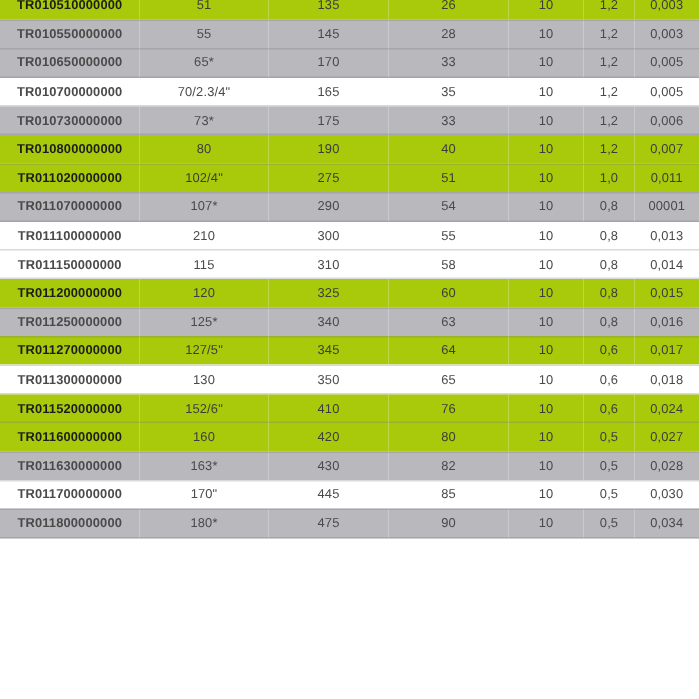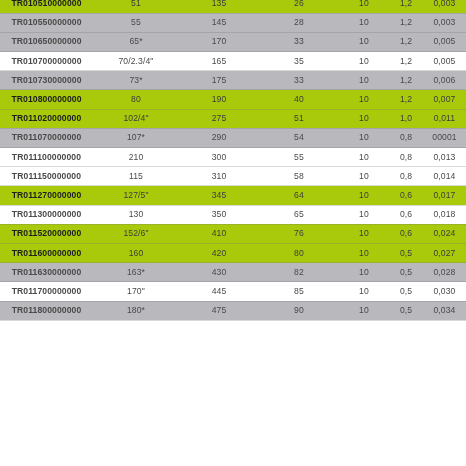--- a/index.html
+++ b/index.html
@@ -211,20 +211,40 @@
             <td class="code">TR011150000000</td>
             <td>115</td>
             <td>310</td>
             <td>58</td>
             <td>10</td>
             <td class="bar">0,8</td>
             <td class="kg">0,014</td>
             <td class="tail">&nbsp;</td>
           </tr>
           <tr class="band-green">
+            <td class="code">TR011200000000</td>
+            <td>120</td>
+            <td>325</td>
+            <td>60</td>
+            <td>10</td>
+            <td class="bar">0,8</td>
+            <td class="kg">0,015</td>
+            <td class="tail">&nbsp;</td>
+          </tr>
+          <tr class="band-gray">
+            <td class="code">TR011250000000</td>
+            <td>125*</td>
+            <td>340</td>
+            <td>63</td>
+            <td>10</td>
+            <td class="bar">0,8</td>
+            <td class="kg">0,016</td>
+            <td class="tail">&nbsp;</td>
+          </tr>
+          <tr class="band-green">
             <td class="code">TR011270000000</td>
             <td>127/5"</td>
             <td>345</td>
             <td>64</td>
             <td>10</td>
             <td class="bar">0,6</td>
             <td class="kg">0,017</td>
             <td class="tail">&nbsp;</td>
           </tr>
           <tr class="band-white">

